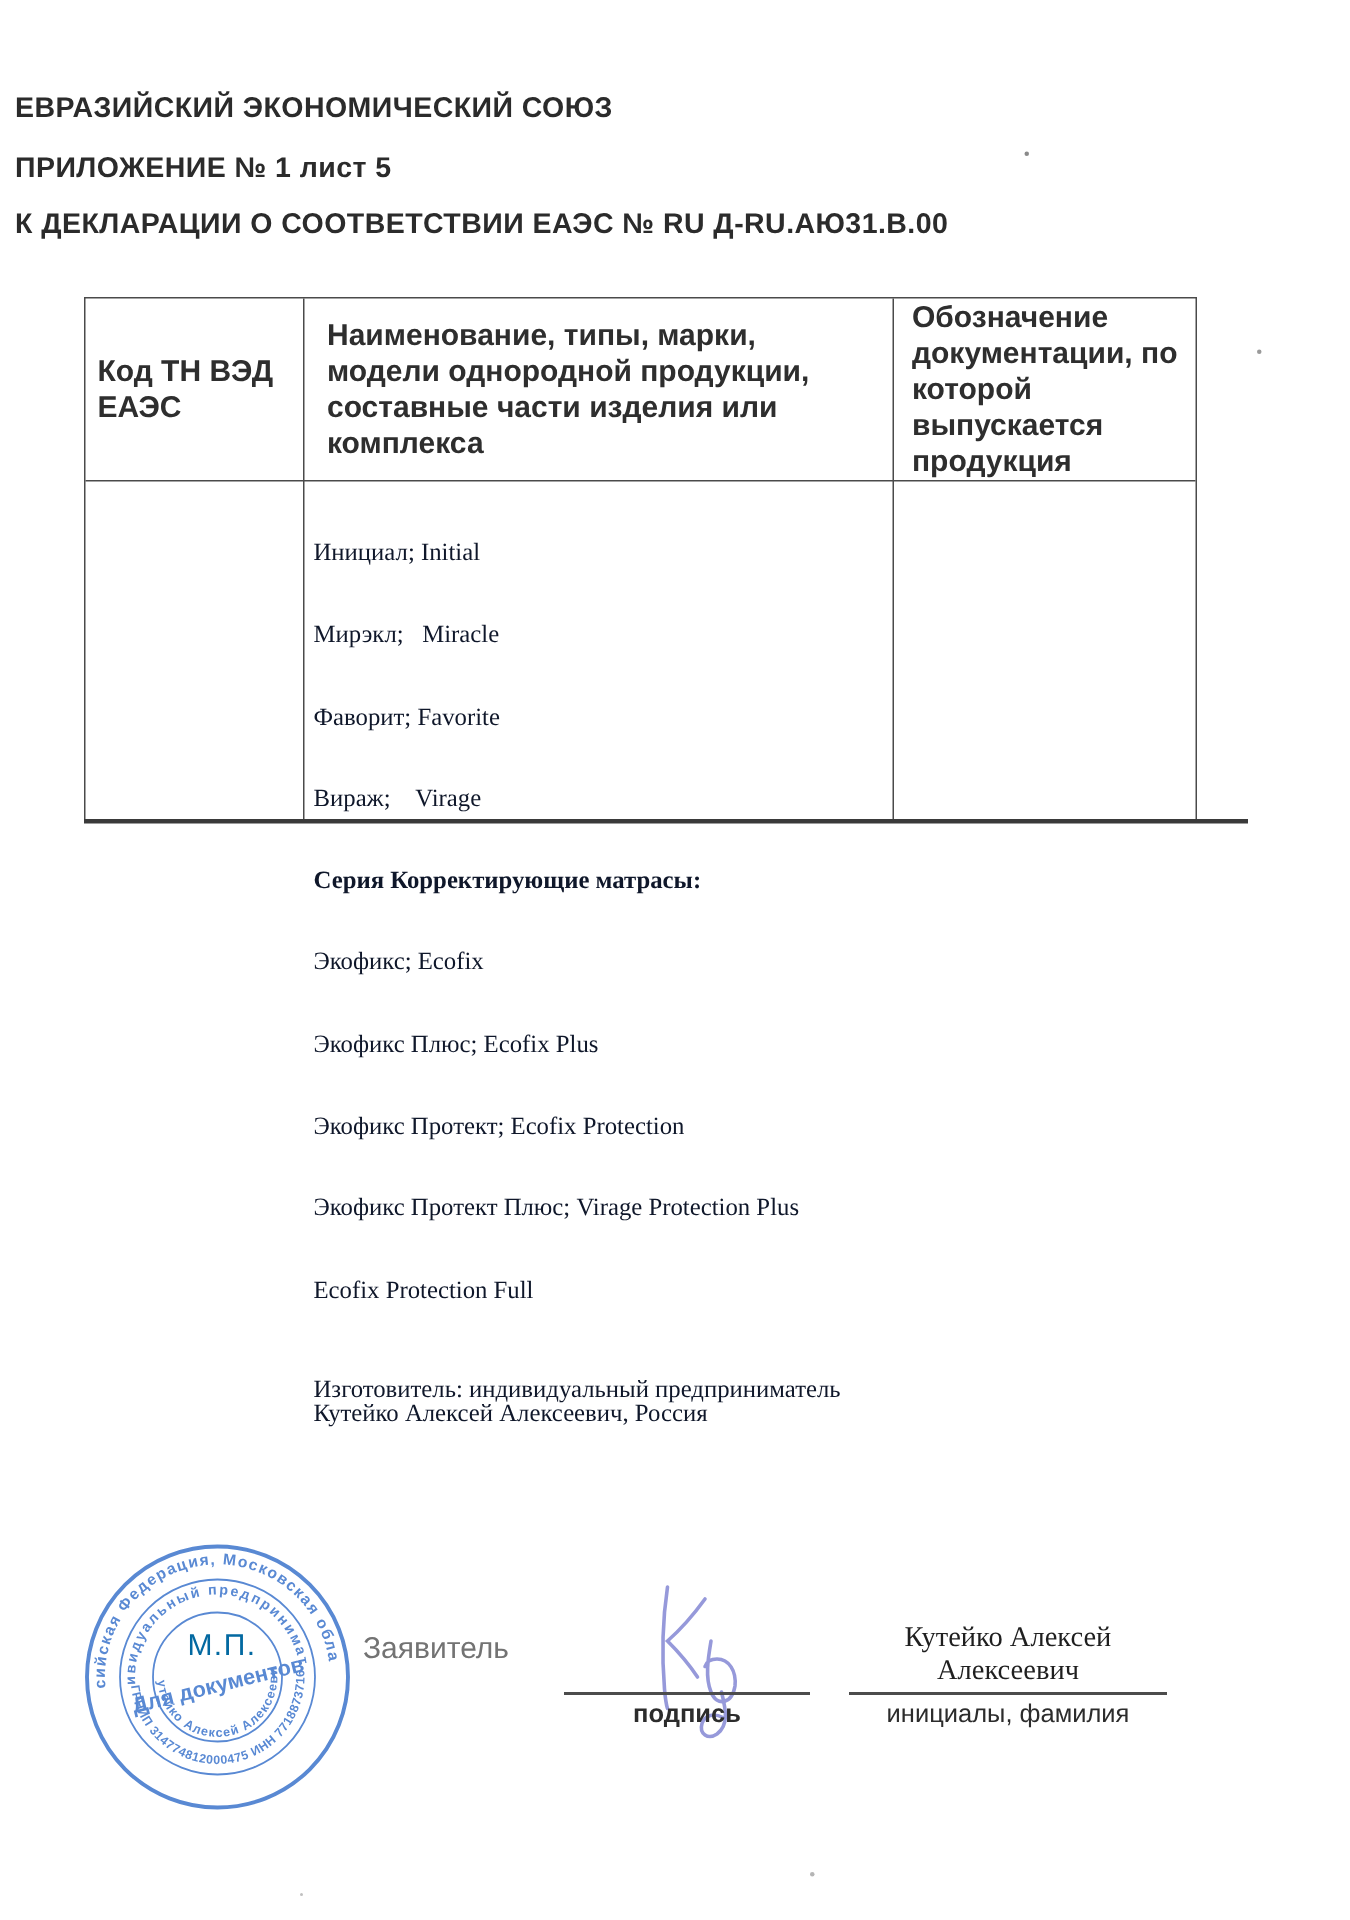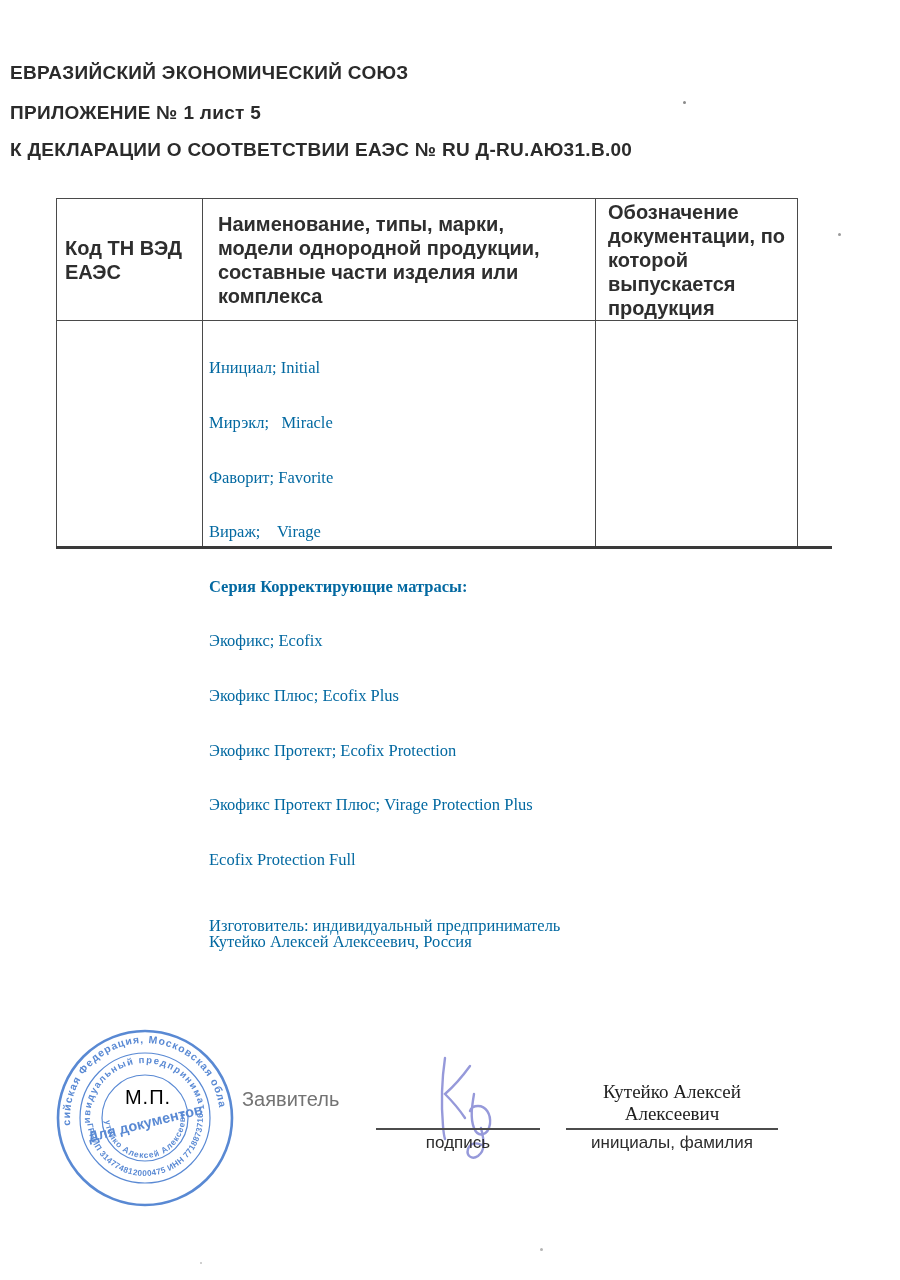--- a/index.html
+++ b/index.html
@@ -27,41 +27,41 @@
     position:absolute; top:0; height:121px; box-sizing:border-box;
     display:flex; align-items:center; justify-content:center; text-align:left;
     font-weight:bold; font-size:20px; line-height:24px; color:#2e2e2e;
   }
   .th1{left:0; width:145px; padding:0 8px;}
   .th2{left:146px; width:392px; padding:0 15px;}
   .th3{left:539px; width:203px; padding:1px 12px 0 12px; align-items:flex-start;}
   .tbody-cell{
     position:absolute; left:152px; top:124px; width:380px;
     font-family:"Liberation Serif", serif; font-size:16.5px; line-height:18.2px;
-    color:#0369a1; white-space:pre-wrap;
+    color:#0f172a; white-space:pre-wrap;
   }
   .tbody-cell .ln{min-height:18.2px;}
   .tbody-cell .bold{font-weight:bold;}
   .manufacturer{margin-top:12px; line-height:16.5px;}
   .bottom-rule{position:absolute; left:56px; top:546px; width:776px; height:3.2px; background:#3a3a3a;}
   
   .stamp{position:absolute; left:53px; top:1026px; width:184px; height:184px; opacity:.92;}
   .mp-label{
     position:absolute; left:118px; top:1086px; width:60px; text-align:center;
-    font-size:20px; color:#000000; letter-spacing:1px;
+    font-size:20px; color:#0369a1; letter-spacing:1px;
   }
   
   .applicant{position:absolute; left:242px; top:1088px; font-size:20px; color:#737373;}
   .rule{position:absolute; top:1128px; height:2px; background:#4c4c4c;}
   .rule-sign{left:376px; width:164px;}
   .rule-name{left:566px; width:212px;}
   .caption{
     position:absolute; top:1133px; text-align:center; font-size:17px; color:#2c2c2c;
   }
-  .cap-sign{left:376px; width:164px;}
+  .cap-sign{left:376px; width:164px;font-weight:bold;}
   .cap-name{left:566px; width:212px;}
   .name-block{
     position:absolute; left:556px; top:1081px; width:232px; text-align:center;
     font-family:"Liberation Serif", serif; font-size:19px; line-height:22px; color:#1f1f1f;
   }
   .signature-svg{position:absolute; left:418px; top:1050px;}
   
   .speck{position:absolute; border-radius:50%;}
 </style>
 </head>

